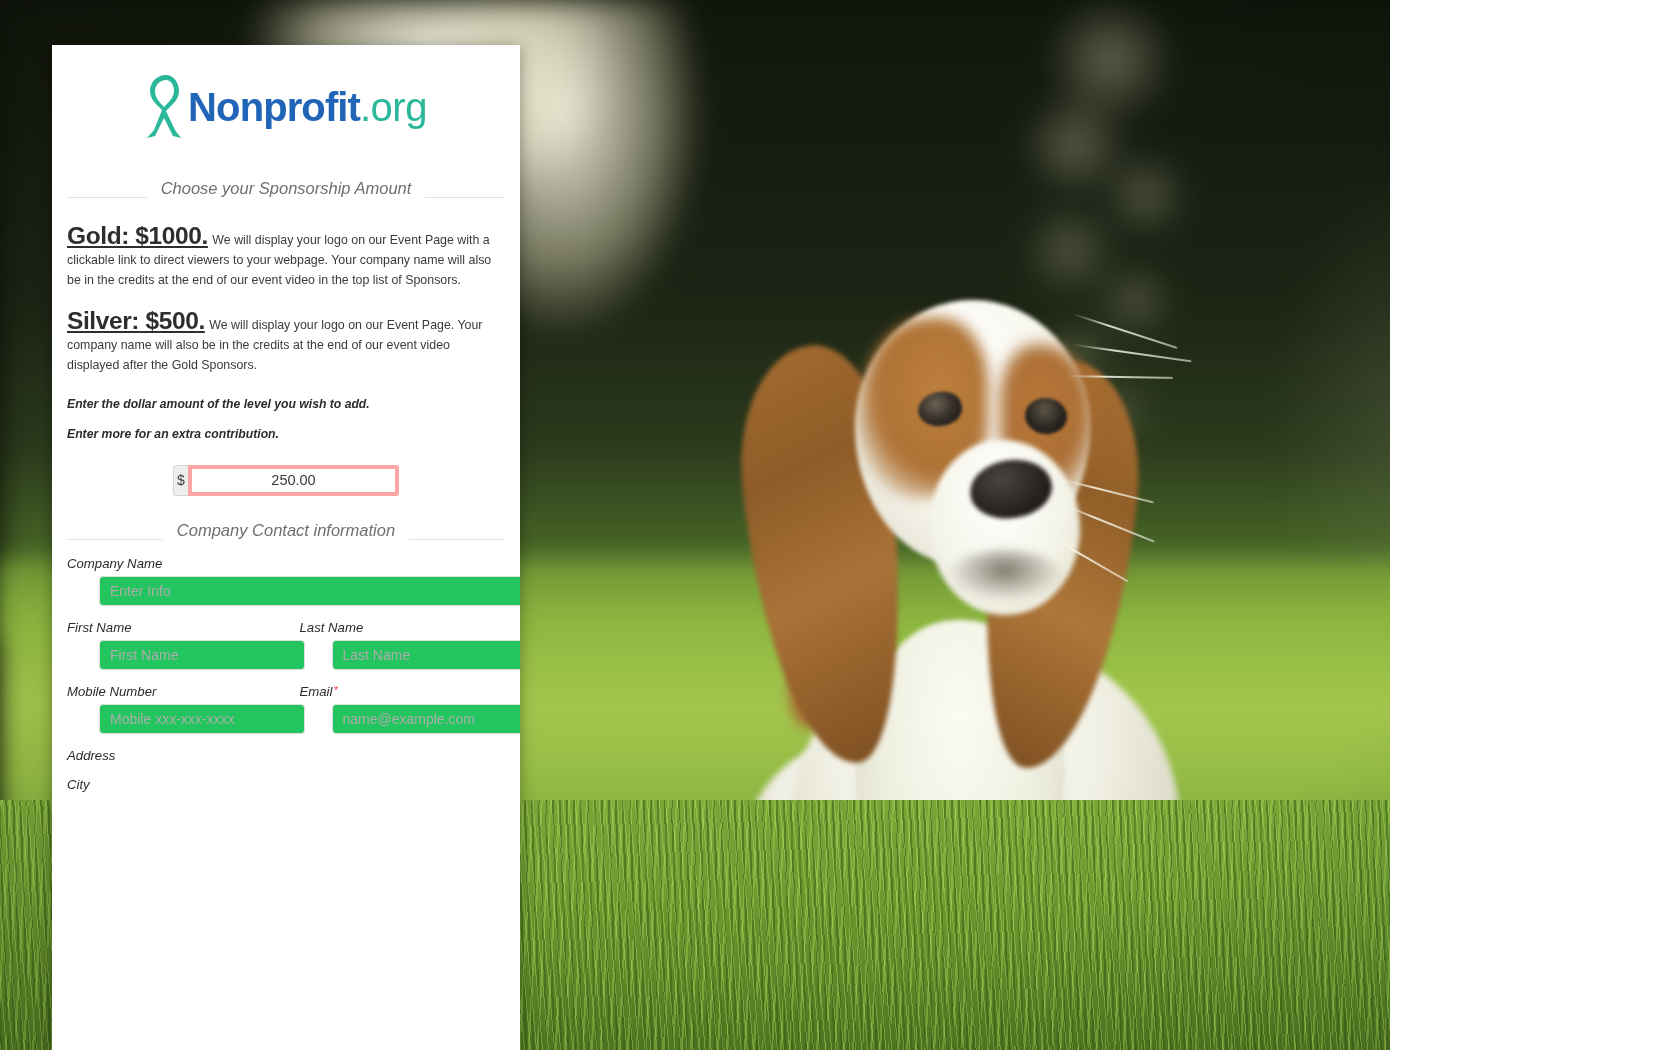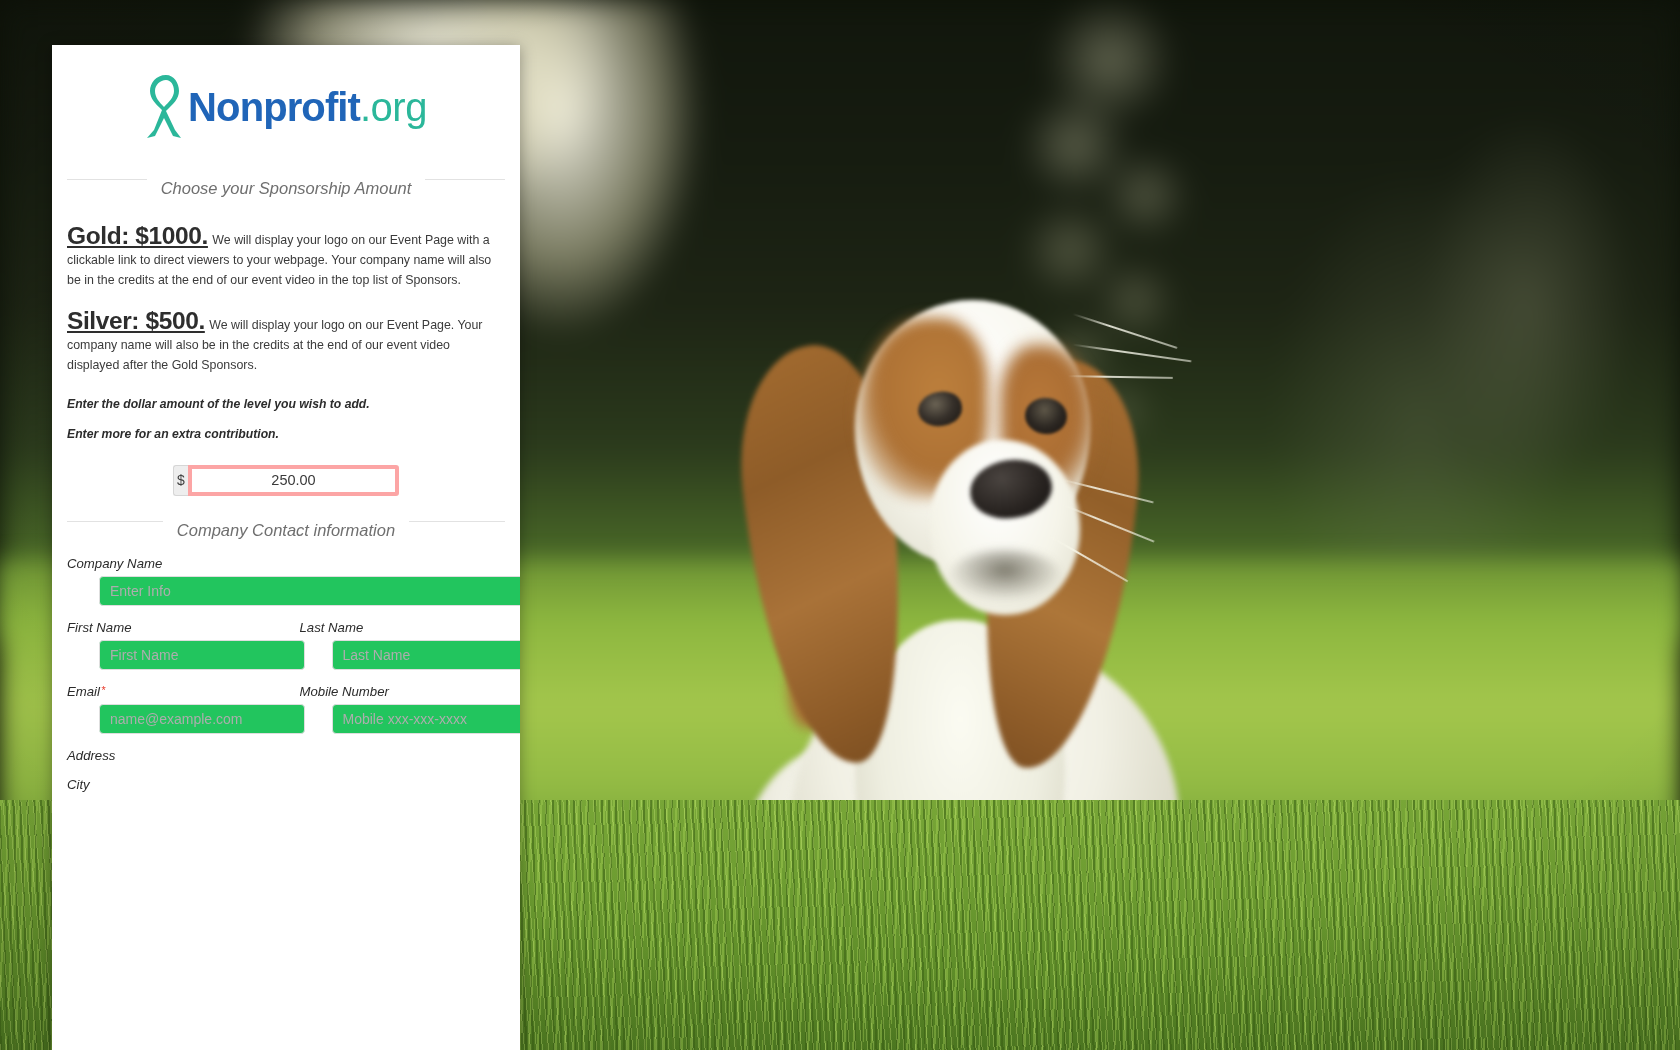--- a/index.html
+++ b/index.html
@@ -5,21 +5,21 @@
   * { box-sizing: border-box; }
   html, body {
     margin: 0; padding: 0;
     width: 1680px; height: 1050px;
     overflow: hidden;
     font-family: "Liberation Sans", sans-serif;
   }
 
   #page {
     position: relative;
-    width: 1680px;
+    width: 1390px;
     height: 1050px;
     background: #0d1208;
     overflow: hidden;
   }
 
   
   .photo {
     position: absolute;
     inset: 0;
     overflow: hidden;
@@ -202,21 +202,21 @@
     font-weight: bold;
     letter-spacing: -.9px;
     line-height: 1;
     white-space: nowrap;
   }
   .logo-main { color: #2065b8; }
   .logo-tld { color: #2bb79a; font-weight: normal; letter-spacing: -.5px; }
 
   
   .divider {
-    display: flex; align-items: flex-start;
+    display: flex; align-items: flex-end;
     gap: 14px;
     margin: 11px 0 0 0;
     padding: 0 1px;
   }
   .divider .rule { flex: 1; height: 1px; background: #e2e2e2; }
   .divider .dtext {
     font-style: italic;
     font-size: 16.5px;
     color: #6f6f6f;
     white-space: nowrap;
@@ -395,27 +395,27 @@
           <input class="finput" type="text" placeholder="First Name" style="">
         </div>
         <div class="fgroup">
           <label class="flabel">Last Name</label>
           <input class="finput" type="text" placeholder="Last Name" style="">
         </div>
       </div>
 
       <div class="row2">
         <div class="fgroup">
+          <label class="flabel">Mobile Number</label>
+          <input class="finput" type="text" placeholder="Mobile xxx-xxx-xxxx" style="">
+        </div>
+        <div class="fgroup">
           <label class="flabel"><span>Email</span><span class="req">*</span></label>
           <input class="finput" type="text" placeholder="name@example.com" style="">
         </div>
-        <div class="fgroup">
-          <label class="flabel">Mobile Number</label>
-          <input class="finput" type="text" placeholder="Mobile xxx-xxx-xxxx" style="">
-        </div>
       </div>
 
       <div class="fgroup">
         <label class="flabel">Address</label>
       </div>
 
       <div class="fgroup">
         <label class="flabel">City</label>
       </div>
 

